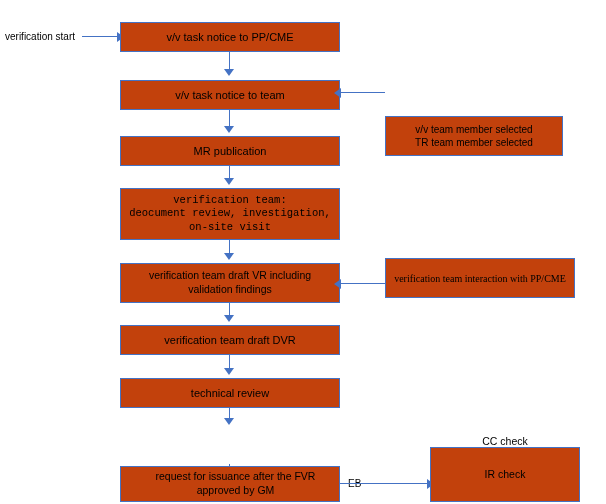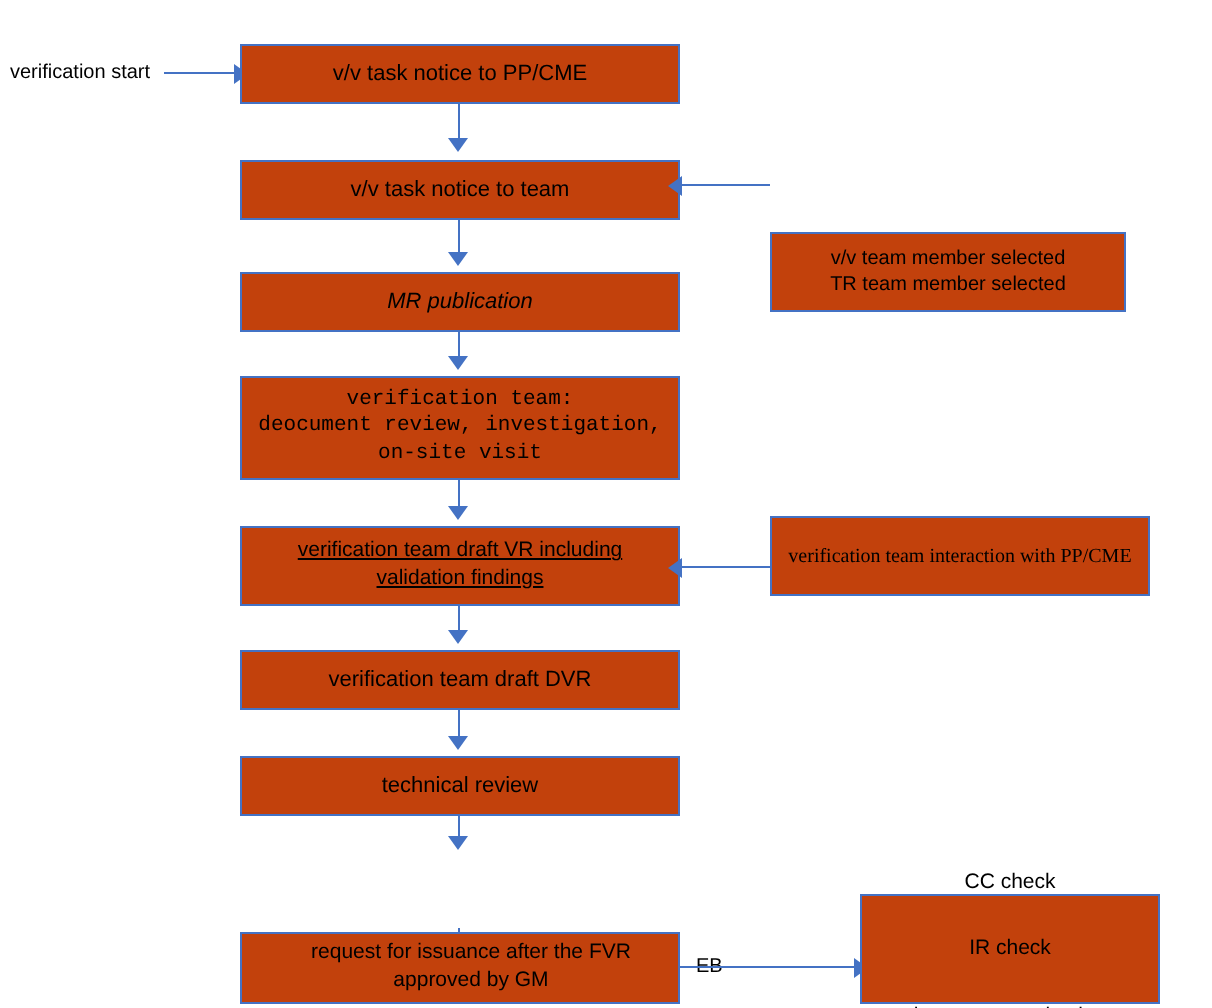--- a/index.html
+++ b/index.html
@@ -97,38 +97,38 @@
     <span style="white-space:pre-line; font-size:10px;">v/v team member selected
 TR team member selected</span>
   </div>
 
   <div class="arrow-line" style="left:341px; top:92px; width:44px; height:1px;"></div>
   <div class="arrowhead-left" style="left:334px; top:88px;"></div>
 
   <div class="arrow-line" style="left:229px; top:110px; width:1px; height:19px;"></div>
   <div class="arrowhead-down" style="left:224px; top:126px;"></div>
 
-  <div class="box" style="left:120px; top:136px; width:220px; height:30px;font-style:italic;">
+  <div class="box" style="left:120px; top:136px; width:220px; height:30px;">
     <span>MR publication</span>
   </div>
 
   <div class="arrow-line" style="left:229px; top:166px; width:1px; height:15px;"></div>
   <div class="arrowhead-down" style="left:224px; top:178px;"></div>
 
   <div class="box" style="left:120px; top:188px; width:220px; height:52px;font-family:Liberation Mono, monospace;">
     <span style="white-space:pre-line; font-size:10.5px; text-align:center;">verification team:
 deocument review, investigation,
 on-site visit</span>
   </div>
 
   <div class="arrow-line" style="left:229px; top:240px; width:1px; height:16px;"></div>
   <div class="arrowhead-down" style="left:224px; top:253px;"></div>
 
   <div class="box" style="left:120px; top:263px; width:220px; height:40px;">
-    <span style="white-space:pre-line; font-size:10.5px; text-decoration:underline;">verification team draft VR including
+    <span style="white-space:pre-line; font-size:10.5px; ">verification team draft VR including
 validation findings</span>
   </div>
 
   <div class="box" style="left:385px; top:258px; width:190px; height:40px;font-family:Liberation Serif, serif;">
     <span style="font-size:10px; text-align:center;">verification team interaction with PP/CME</span>
   </div>
 
   <div class="arrow-line" style="left:341px; top:283px; width:44px; height:1px;"></div>
   <div class="arrowhead-left" style="left:334px; top:279px;"></div>
 

